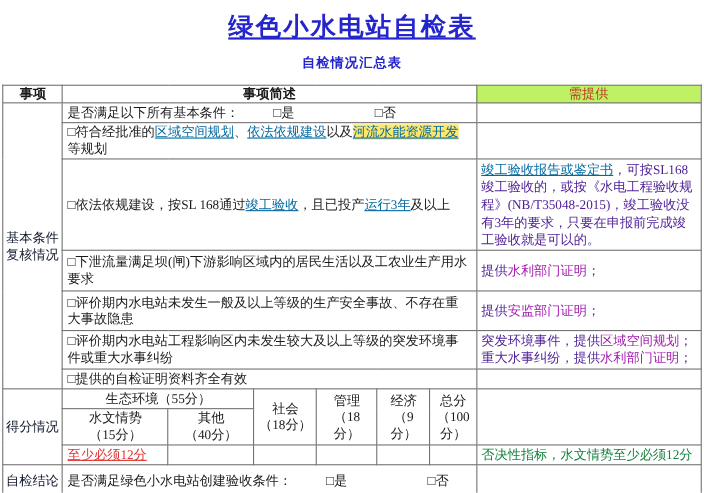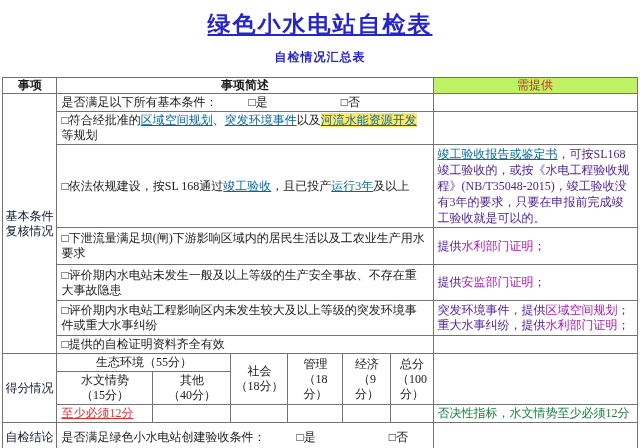--- a/index.html
+++ b/index.html
@@ -67,21 +67,21 @@
     <td colspan="6">
       <span>是否满足以下所有基本条件：</span>
       <span class="gap-s">□是</span>
       <span class="gap-l">□否</span>
     </td>
     <td></td>
   </tr>
 
   <tr style="height:18px">
     <td colspan="6">
-      <span>□</span><span>符合经批准的</span><span class="red-link">区域空间规划</span><span>、</span><span class="red-link">突发环境事件</span><span>以及</span><span class="red-link hl">河流水能资源开发</span><span>等规划</span>
+      <span>□</span><span>符合经批准的</span><span class="red-link">区域空间规划</span><span>、</span><span class="red-link">依法依规建设</span><span>以及</span><span class="red-link hl">河流水能资源开发</span><span>等规划</span>
     </td>
     <td></td>
   </tr>
 
   <tr style="height:80px">
     <td colspan="6">
       <span>□</span><span>依法依规建设，按SL 168通过</span><span class="red-link">竣工验收</span><span>，且已投产</span><span class="red-link">运行3年</span><span>及以上</span>
     </td>
     <td class="para">
       <span class="red-link">竣工验收报告或鉴定书</span><span class="navy">，可按SL168竣工验收的，或按《水电工程验收规程》(NB/T35048-2015)，竣工验收没有3年的要求，只要在申报前完成竣工验收就是可以的。</span>

